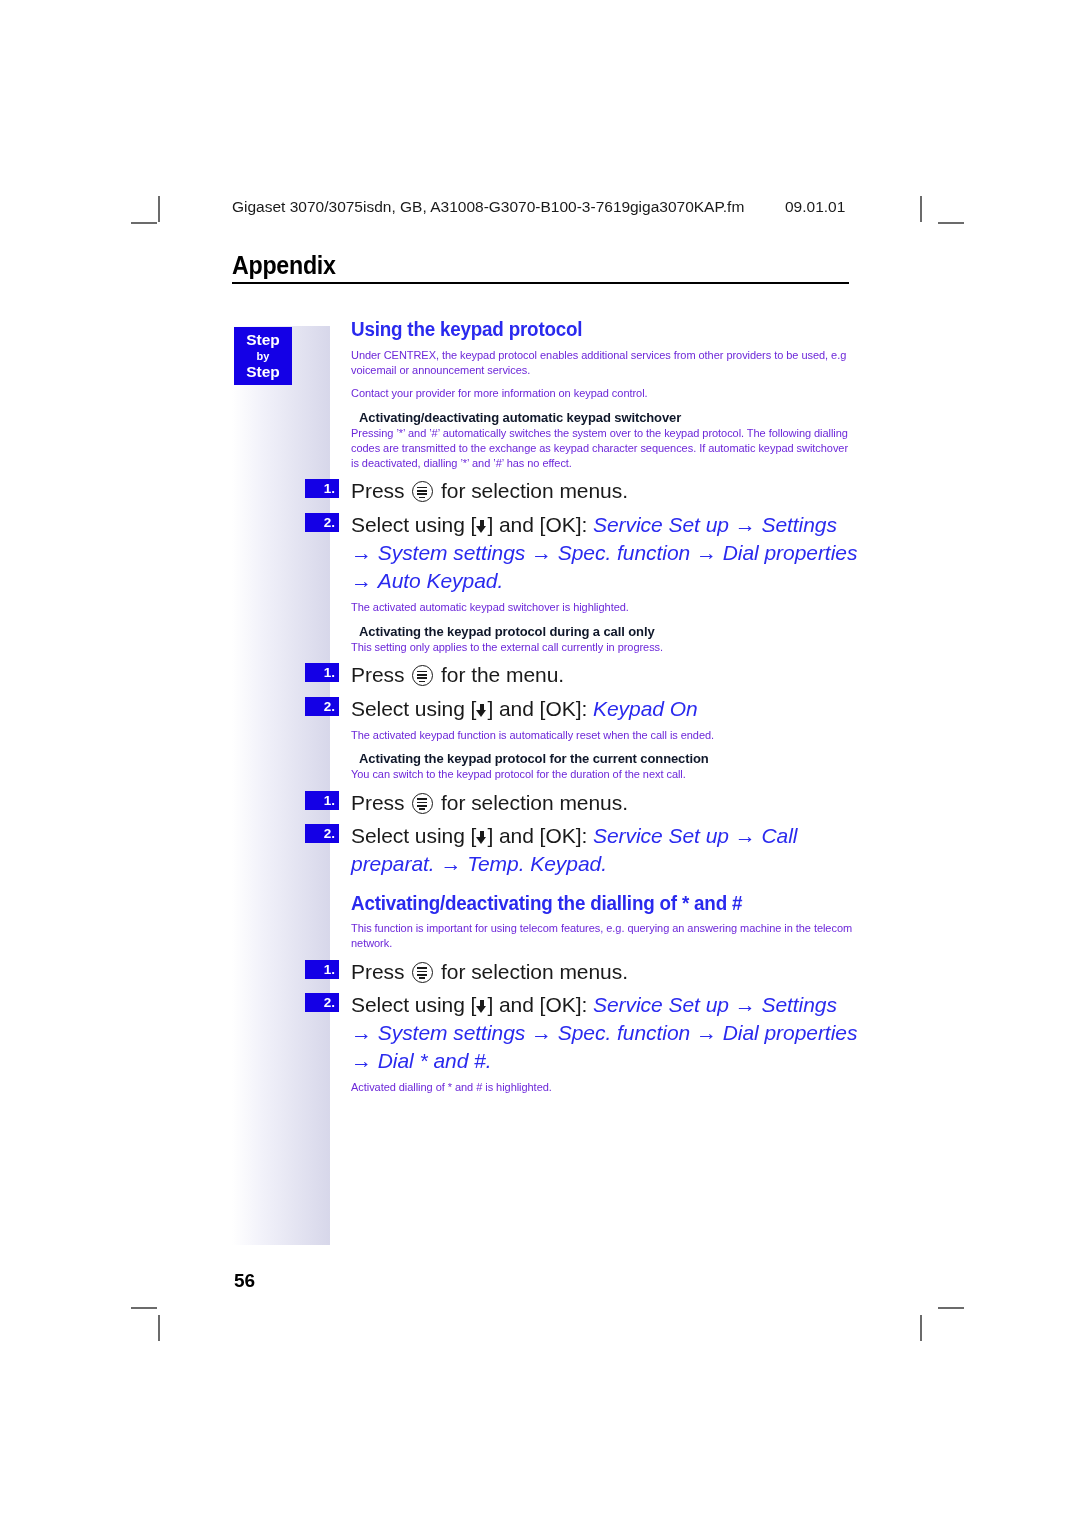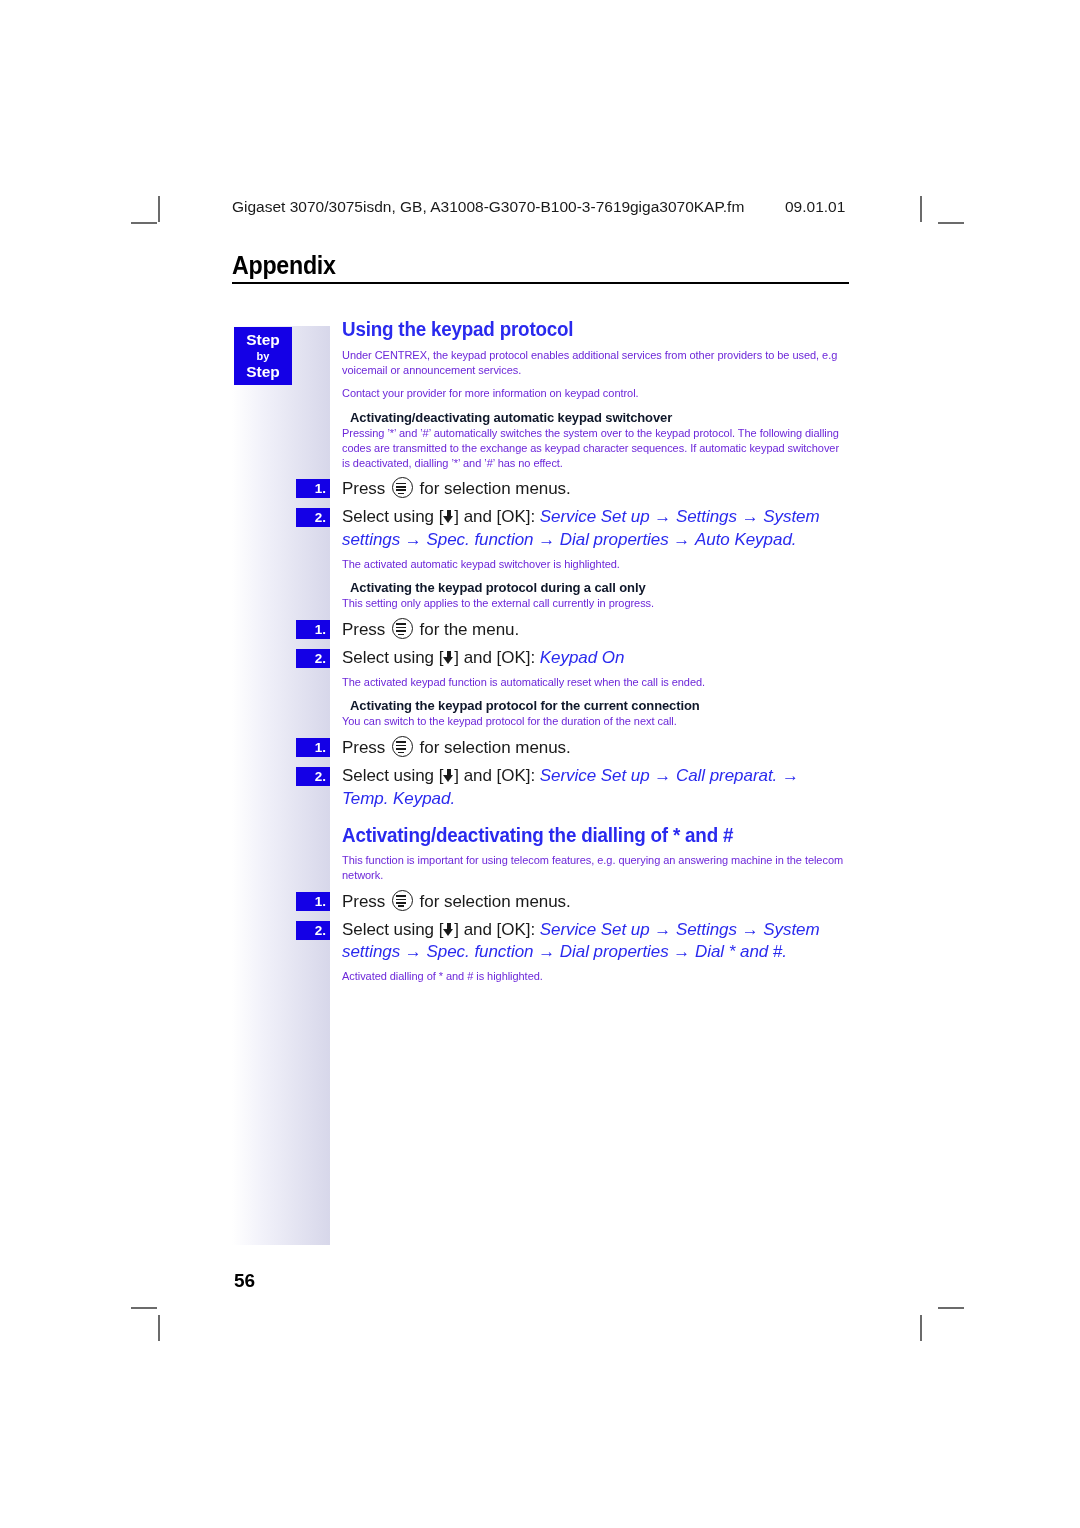--- a/index.html
+++ b/index.html
@@ -85,21 +85,21 @@
     line-height: 1.22;
     text-align: center;
     padding-top: 4px;
     box-sizing: border-box;
   }
   .step-badge .sb-mid { font-size: 11px; }
 
   
   .content {
     position: absolute;
-    left: 342px;
+    left: 351px;
     top: 318px;
     width: 507px;
   }
 
   h2.sec {
     font-size: 20px;
     font-weight: bold;
     color: #2a2aee;
     margin: 0 0 7px 0;
     letter-spacing: -0.2px;
@@ -137,21 +137,21 @@
     background: #1400e6;
     color: #fff;
     font-size: 13.5px;
     font-weight: bold;
     text-align: right;
     padding-right: 4px;
     box-sizing: border-box;
     line-height: 19px;
   }
   .step-text {
-    font-size: 17px;
+    font-size: 21px;
     line-height: 1.34;
     color: #1a1a1a;
     letter-spacing: -0.05px;
   }
 
   
   .glyph-menu {
     display: inline-block;
     width: 19px;
     height: 19px;

